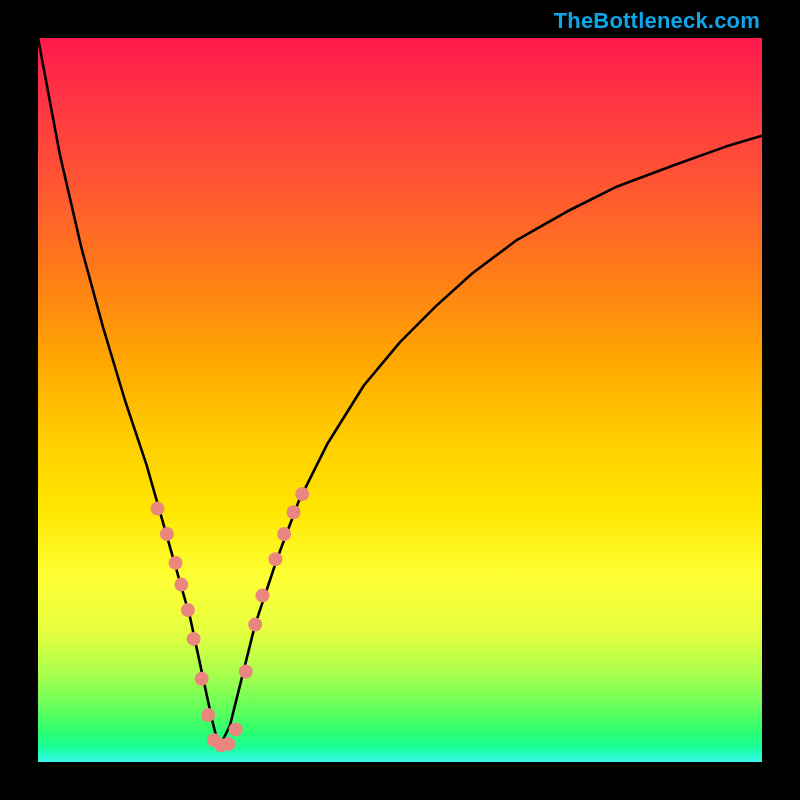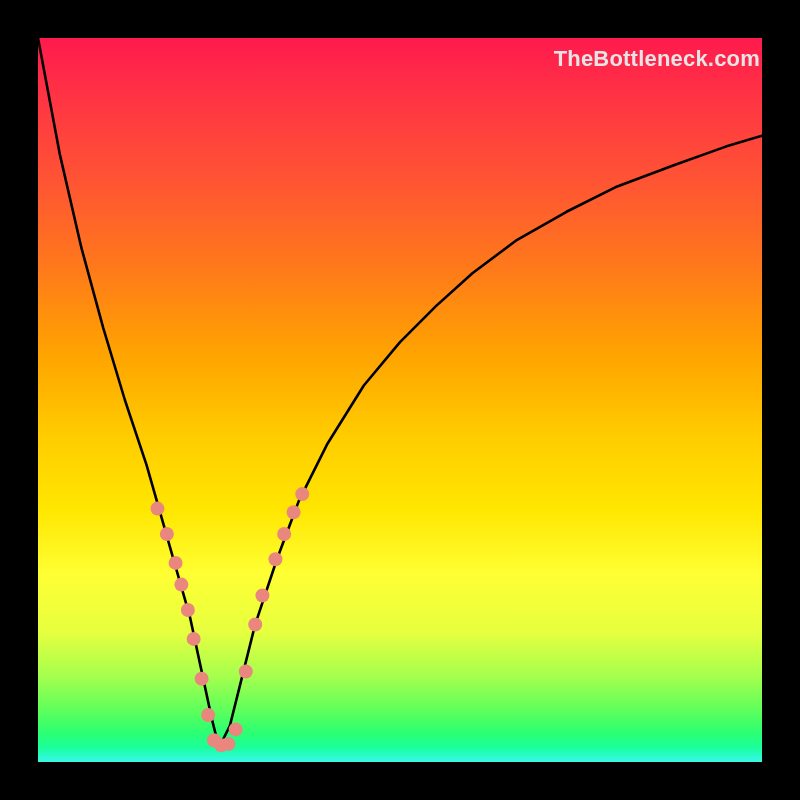--- a/index.html
+++ b/index.html
@@ -37,25 +37,24 @@
       #5cff5c 93%,
       #2bff73 96%,
       #1aff99 98%,
       #26fcc6 99%,
       #3df5e8 100%);
   }
   .watermark {
     position: absolute;
     right: 40px;
     top: 8px;
-    color: #e5e5e5;
+    color: #0ea5e9;
     font-size: 22px;
     font-weight: 600;
     letter-spacing: 0.2px;
-    margin-top: 38px;
   }
   svg {
     position: absolute;
     left: 0;
     top: 0;
   }
 </style>
 </head>
 <body>
 

